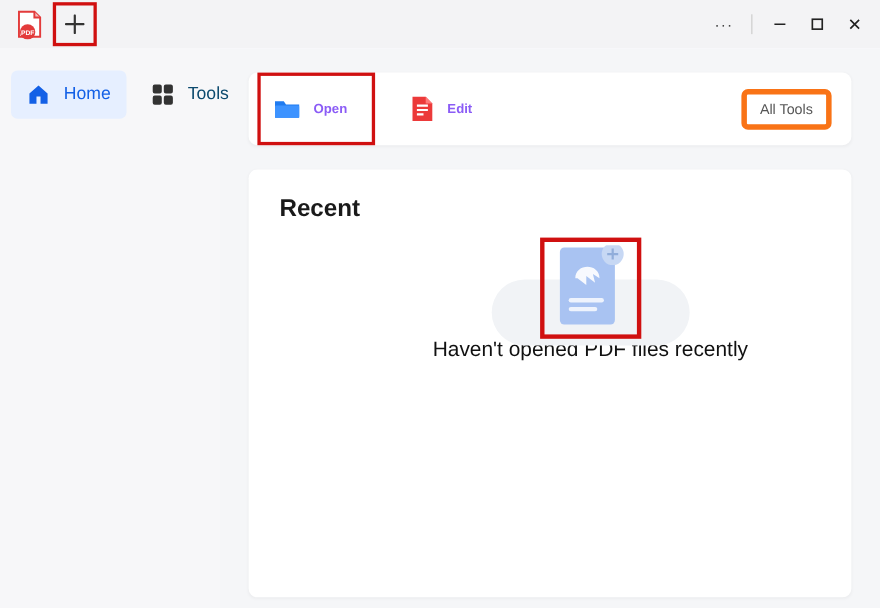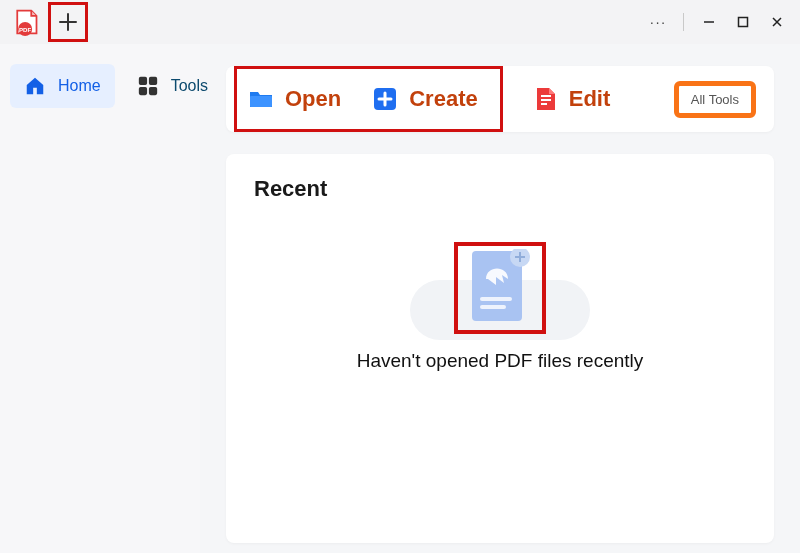--- a/index.html
+++ b/index.html
@@ -111,23 +111,23 @@
     gap: 30px;
     border: 3px solid #d01010;
     height: 66px;
     padding: 0 22px 0 10px;
     margin-left: -10px;
   }
   .action {
     display: flex;
     align-items: center;
     gap: 10px;
-    font-size: 22px;
+    font-size: 12px;
     font-weight: 600;
-    color: #c2410c;
+    color: #8b5cf6;
     cursor: pointer;
   }
   .action .aicon { width: 28px; height: 28px; display:flex; align-items:center; justify-content:center; }
   .spacer { flex: 1; }
   .action.edit { margin-left: 28px; }
   .alltools {
     border: 5px solid #f97316;
     border-radius: 6px;
     padding: 6px 12px;
     font-size: 13px;
@@ -137,21 +137,21 @@
     background: #fff;
   }
   
   .card {
     background: #ffffff;
     border-radius: 8px;
     flex: 1;
     padding: 22px 28px 10px 28px;
     box-shadow: 0 1px 3px rgba(0,0,0,0.04);
     display: flex;
-    flex-direction: column;
+    flex-direction: row;
   }
   .card h2 {
     font-size: 22px;
     font-weight: 700;
     color: #1a1a1a;
   }
   .empty-state {
     flex: 1;
     display: flex;
     flex-direction: column;
@@ -163,21 +163,20 @@
     width: 92px;
     height: 92px;
     border: 4px solid #d01010;
     display: flex;
     align-items: center;
     justify-content: center;
     cursor: pointer;
   }
   .empty-thumb svg { width: 64px; height: 78px; }
   .empty-title {
-    margin-top: 16px;
     font-size: 19px;
     font-weight: 500;
     color: #111;
   }
   .empty-sub {
     margin-top: 8px;
     font-size: 15px;
     color: #8a8a8a;
   }
   .cloud-bg {
@@ -263,29 +262,20 @@
     <div class="actionbar">
       <div class="action-group-left">
         <div class="action">
           <span class="aicon">
             <svg viewBox="0 0 28 28">
               <path d="M3 7 H11 L13 10 H25 V22 H3 Z" fill="#1f7bf0"></path>
               <rect x="3" y="11" width="22" height="11" rx="1" fill="#3d93ff"></rect>
             </svg>
           </span>
           <span>Open</span>
-        </div>
-        <div class="action">
-          <span class="aicon">
-            <svg viewBox="0 0 28 28">
-              <rect x="3" y="3" width="22" height="22" rx="4" fill="#1f6ef0"></rect>
-              <path d="M14 8 V20 M8 14 H20" stroke="#fff" stroke-width="3" stroke-linecap="round"></path>
-            </svg>
-          </span>
-          <span>Create</span>
         </div>
       </div>
       <div class="action edit">
         <span class="aicon">
           <svg viewBox="0 0 28 28">
             <path d="M6 3 H18 L24 9 V25 H6 Z" fill="#ec3a3a"></path>
             <path d="M18 3 V9 H24" fill="#ff7a7a"></path>
             <path d="M10 11 H20 M10 15 H20 M10 19 H16" stroke="#fff" stroke-width="2"></path>
           </svg>
         </span>

